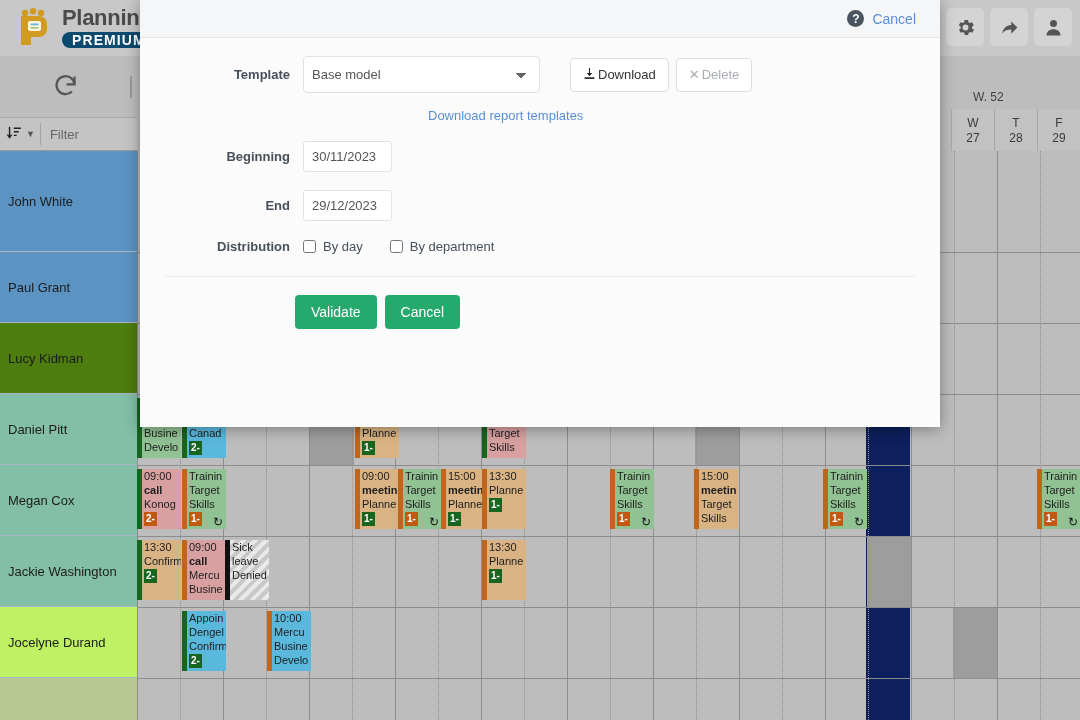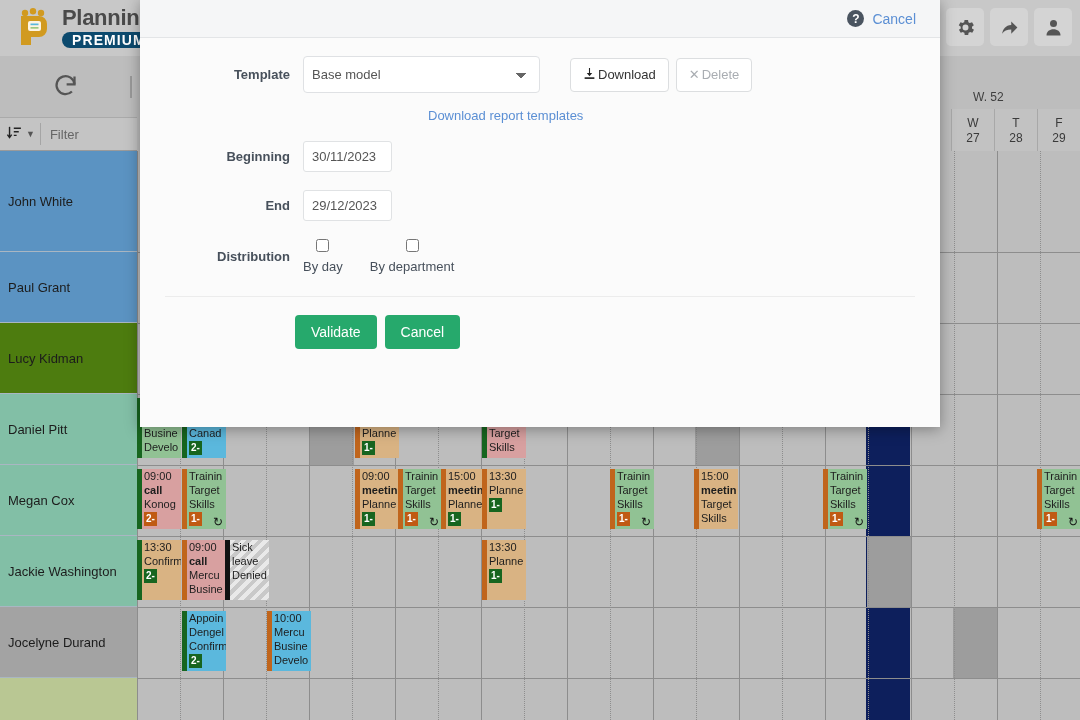--- a/index.html
+++ b/index.html
@@ -216,21 +216,21 @@
     margin-left: 288px; margin-top: 15px; display: inline-block;
   }
 
   input.dt {
     width: 89px; height: 31px; border: 1px solid #e0e2e4; border-radius: 3px;
     background: #fff; color: #555; font-size: 13px; padding: 0 8px;
     font-family: "Liberation Sans", sans-serif;
   }
 
   .distrib { display: flex; align-items: center; gap: 8px; }
-  .cbwrap { display: flex; align-items: center; gap: 7px; font-size: 13px; color: #47505b; flex-direction: column; }
+  .cbwrap { display: flex; align-items: center; gap: 7px; font-size: 13px; color: #47505b; }
   .cbwrap + .cbwrap { margin-left: 19px; }
   input[type=checkbox] { width: 13px; height: 13px; margin: 0; }
 
   .modal-sep {
     margin: 22px 25px 0 25px; border-top: 1px solid #ececec;
   }
   .modal-actions { display: flex; gap: 8px; margin: 18px 0 0 155px; }
   .btn-green {
     height: 34px; padding: 0 16px; border: none; border-radius: 4px;
     background: #26a96c; color: #fff; font-size: 14px; cursor: pointer;
@@ -344,21 +344,21 @@
         </div>
         <div class="person" style="height: 71px; background: rgb(130, 191, 166);">
           <span>Daniel Pitt</span>
         </div>
         <div class="person" style="height: 71px; background: rgb(130, 191, 166);">
           <span>Megan Cox</span>
         </div>
         <div class="person" style="height: 71px; background: rgb(130, 191, 166);">
           <span>Jackie Washington</span>
         </div>
-        <div class="person" style="height: 71px; background: #a3a3a3;">
+        <div class="person" style="height: 71px; background: #bef264;">
           <span>Jocelyne Durand</span>
         </div>
         <div class="person" style="height: 60px; background: rgb(185, 199, 147);"></div>
       </div>
 
     <div class="grid" id="grid">
         <div class="daycol-blue" style="left: 729px; width: 44px; height: 100%;"></div>
         <div class="shade" style="left: 173px; top: 243px; width: 44px; height: 71px;"></div>
         <div class="shade" style="left: 558px; top: 243px; width: 44px; height: 71px;"></div>
         <div class="shade" style="left: 730px; top: 385px; width: 44px; height: 71px;"></div>

